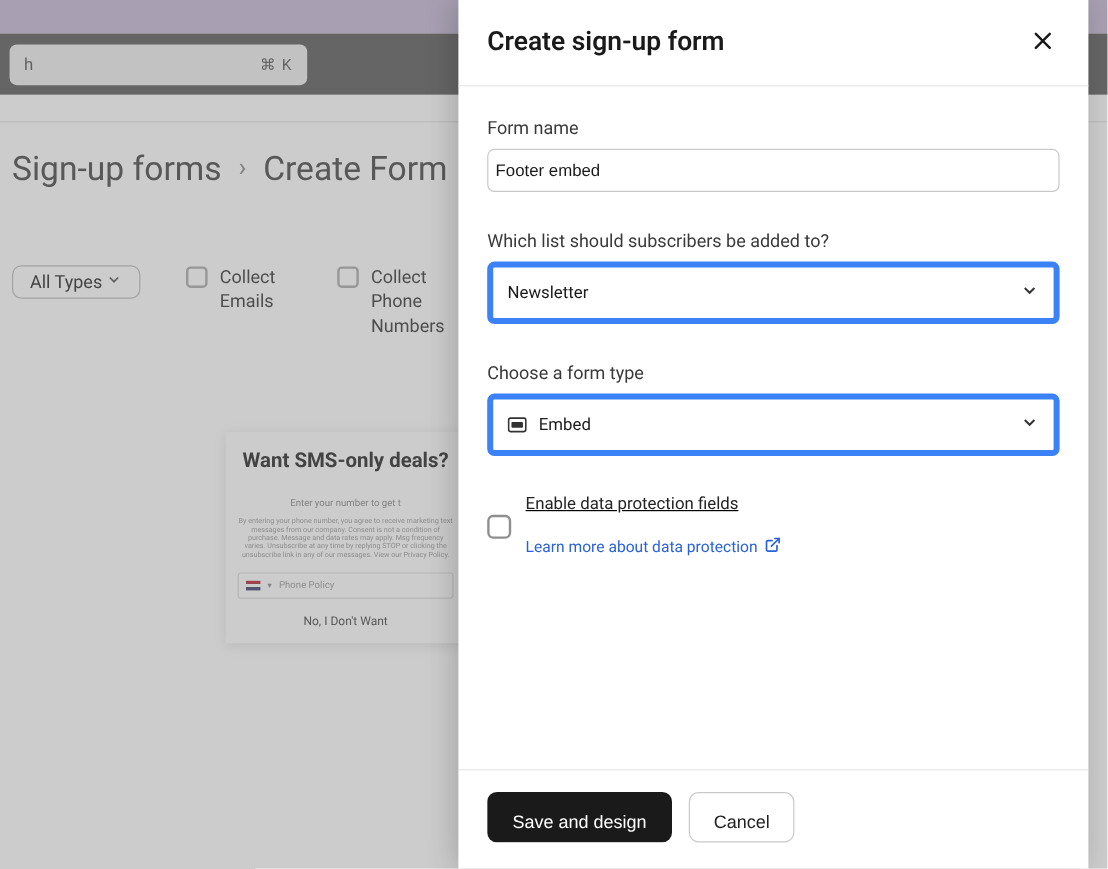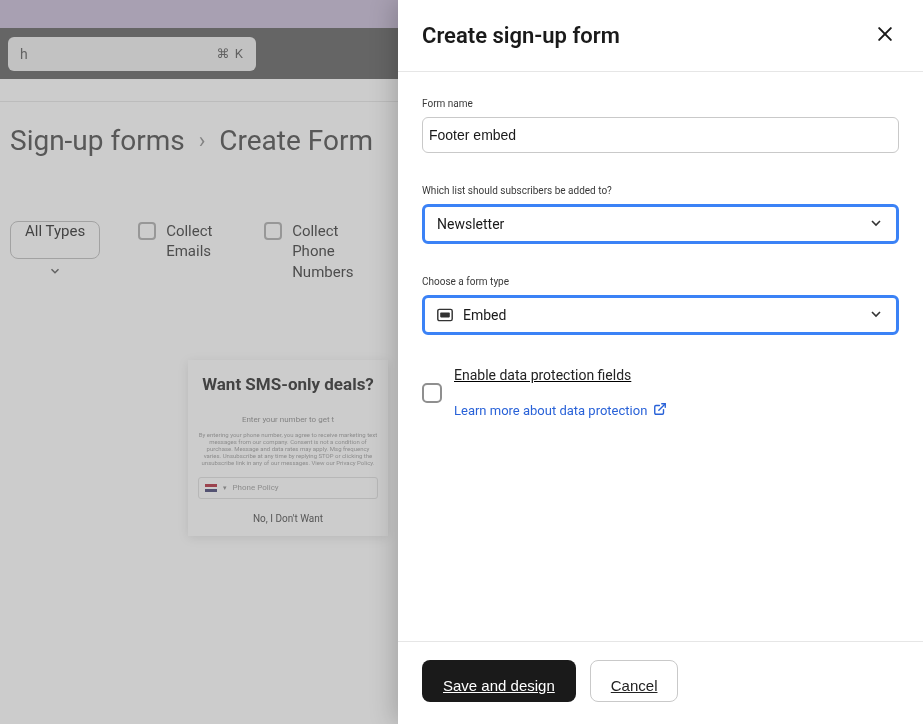--- a/index.html
+++ b/index.html
@@ -73,28 +73,27 @@
 
     .filter-row {
       margin-top: 64px;
       display: flex;
       align-items: flex-start;
       gap: 38px;
     }
     .select-pill {
       border: 1px solid #bcbcbc;
       border-radius: 8px;
-      height: 38px;
+      height: 28px;
       padding: 0 14px;
       display: flex;
       align-items: center;
-      gap: 24px;
+      gap: 3px;
       font-size: 15px;
       color: #222;
-      flex-direction: column;
     }
     .filter-cb {
       display: flex;
       gap: 10px;
       font-size: 15px;
       color: #333;
     }
     .cb-square {
       width: 18px; height: 18px; border: 2px solid #aaa; border-radius: 4px; margin-top: 1px; flex-shrink:0;
     }
@@ -143,21 +142,21 @@
     
     .dim {
       position: absolute;
       inset: 0;
       background: rgba(120,120,120,0.38);
     }
 
     
     .panel {
       position: absolute;
-      top: 0; right: 0;
+      top: 0; right: 16px;
       width: 525px;
       height: 724px;
       background: #fff;
       box-shadow: -4px 0 24px rgba(0,0,0,.2);
       display: flex;
       flex-direction: column;
     }
 
     .panel-header {
       padding: 20px 24px 20px 24px;
@@ -168,36 +167,36 @@
     }
     .panel-header h2 { font-size: 22px; font-weight: 600; color: #1a1a1a; }
     .close-btn { background: none; border: none; cursor: pointer; padding: 4px; color: #222;}
 
     .panel-body {
       flex: 1;
       overflow-y: auto;
       padding: 26px 24px;
     }
     .field { margin-bottom: 32px; }
-    .field-label { font-size: 10px; color: #3a3a3a; margin-bottom: 8px; display:block;}
+    .field-label { font-size: 15px; color: #3a3a3a; margin-bottom: 8px; display:block;}
     .text-input {
       width: 100%;
       height: 36px;
       border: 1px solid #c9c9c9;
       border-radius: 6px;
       padding: 0 6px;
       font-size: 14px;
       color: #1a1a1a;
       outline: none;
     }
 
     .select-field {
       width: 100%;
-      height: 40px;
-      border: 3px solid #3b82f6;
+      height: 52px;
+      border: 5px solid #3b82f6;
       border-radius: 6px;
       padding: 0 12px;
       display: flex;
       align-items: center;
       justify-content: space-between;
       font-size: 14px;
       color: #1a1a1a;
       background: #fff;
       cursor: pointer;
     }
@@ -228,21 +227,20 @@
       gap: 14px;
     }
     .btn {
       height: 42px;
       border-radius: 8px;
       padding: 16px 20px;
       font-size: 15px;
       font-weight: 500;
       cursor: pointer;
       border: 1px solid transparent;
-      text-decoration: underline;
     }
     .btn-primary { background: #1a1a1a; color: #fff; }
     .btn-secondary { background: #fff; color: #222; border-color: #c9c9c9; }
 
     .embed-icon-wrap {
       width: 16px; height: 14px; display:flex; align-items:center; justify-content:center;
     }
   </style>
 </head>
 <body>

